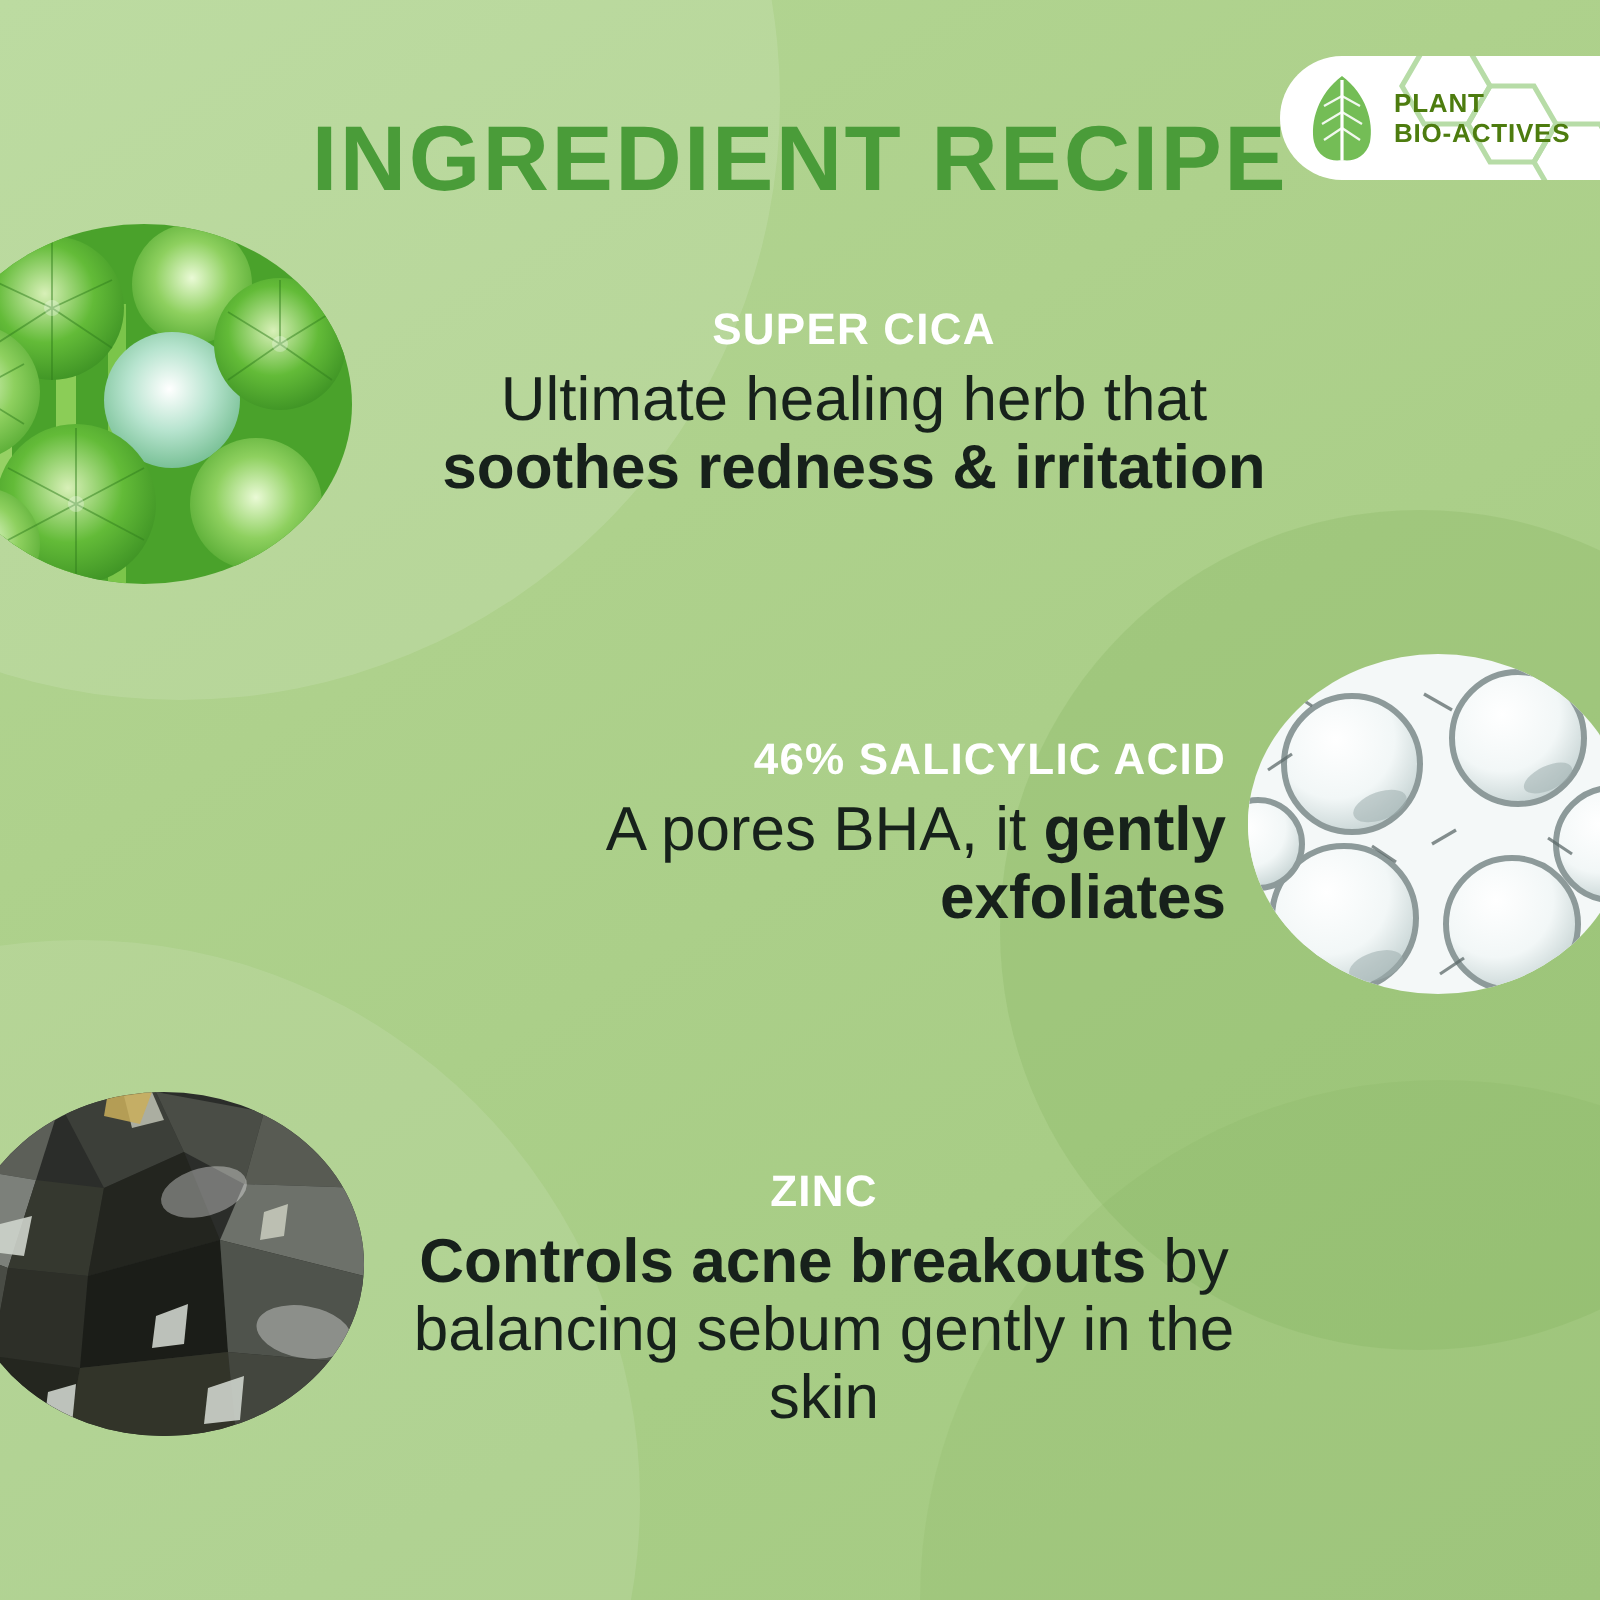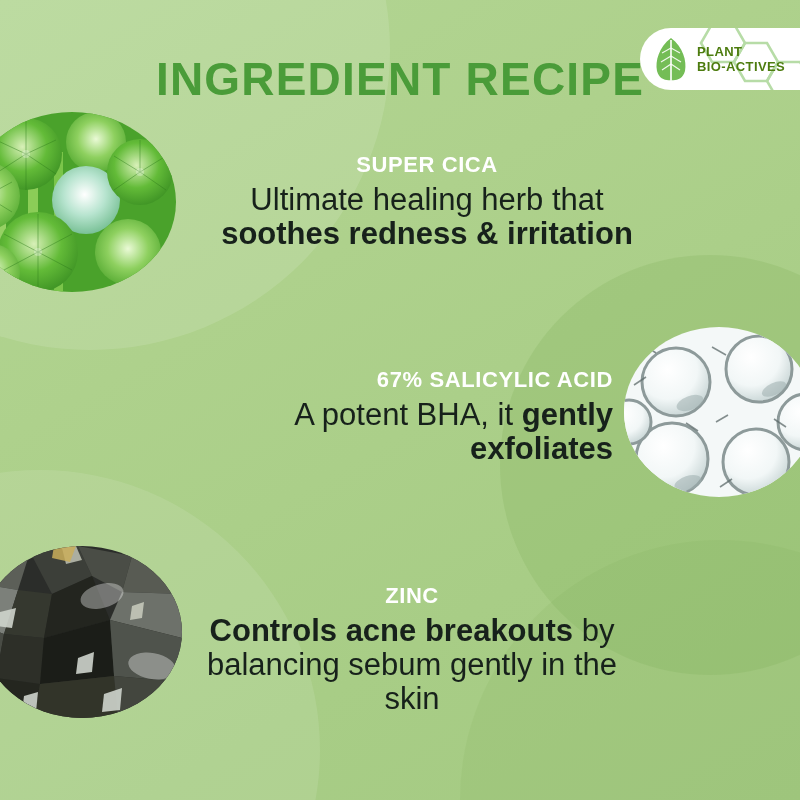--- a/index.html
+++ b/index.html
@@ -329,23 +329,23 @@
 
   <div class="block block-cica">
     <div class="name">SUPER CICA</div>
     <div class="desc">
       <span>Ultimate healing herb that</span><br>
       <b>soothes redness &amp; irritation</b>
     </div>
   </div>
 
   <div class="block block-sa">
-    <div class="name">67% SALICYLIC ACID</div>
+    <div class="name">46% SALICYLIC ACID</div>
     <div class="desc">
-      <span>A potent BHA, it </span><b>gently exfoliates</b><br>
+      <span>A pores BHA, it </span><b>gently exfoliates</b><br>
     </div>
   </div>
 
   <div class="block block-zinc">
     <div class="name">ZINC</div>
     <div class="desc">
       <b>Controls acne breakouts</b><span> by</span><br>
       <span>balancing sebum gently in the skin</span>
     </div>
   </div>

